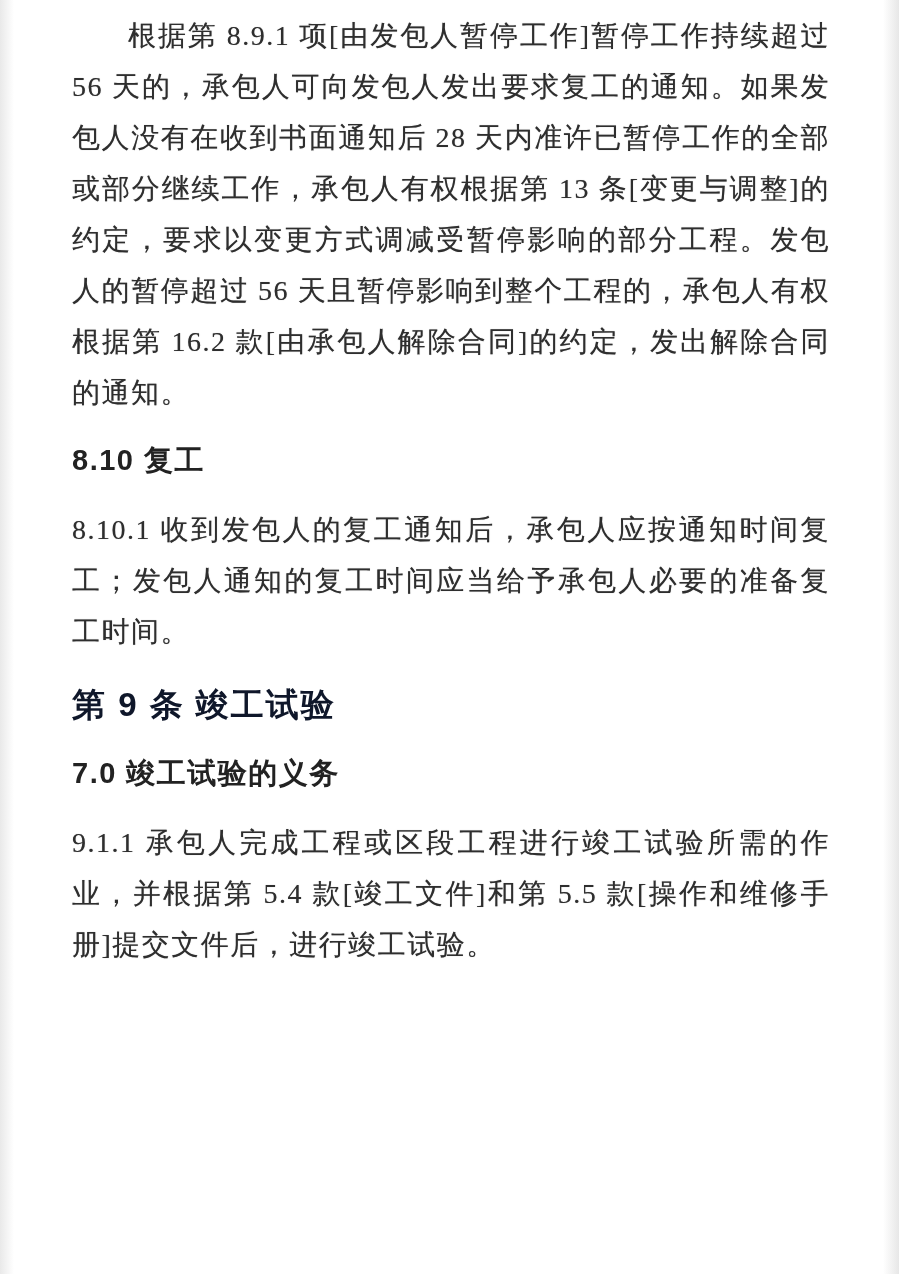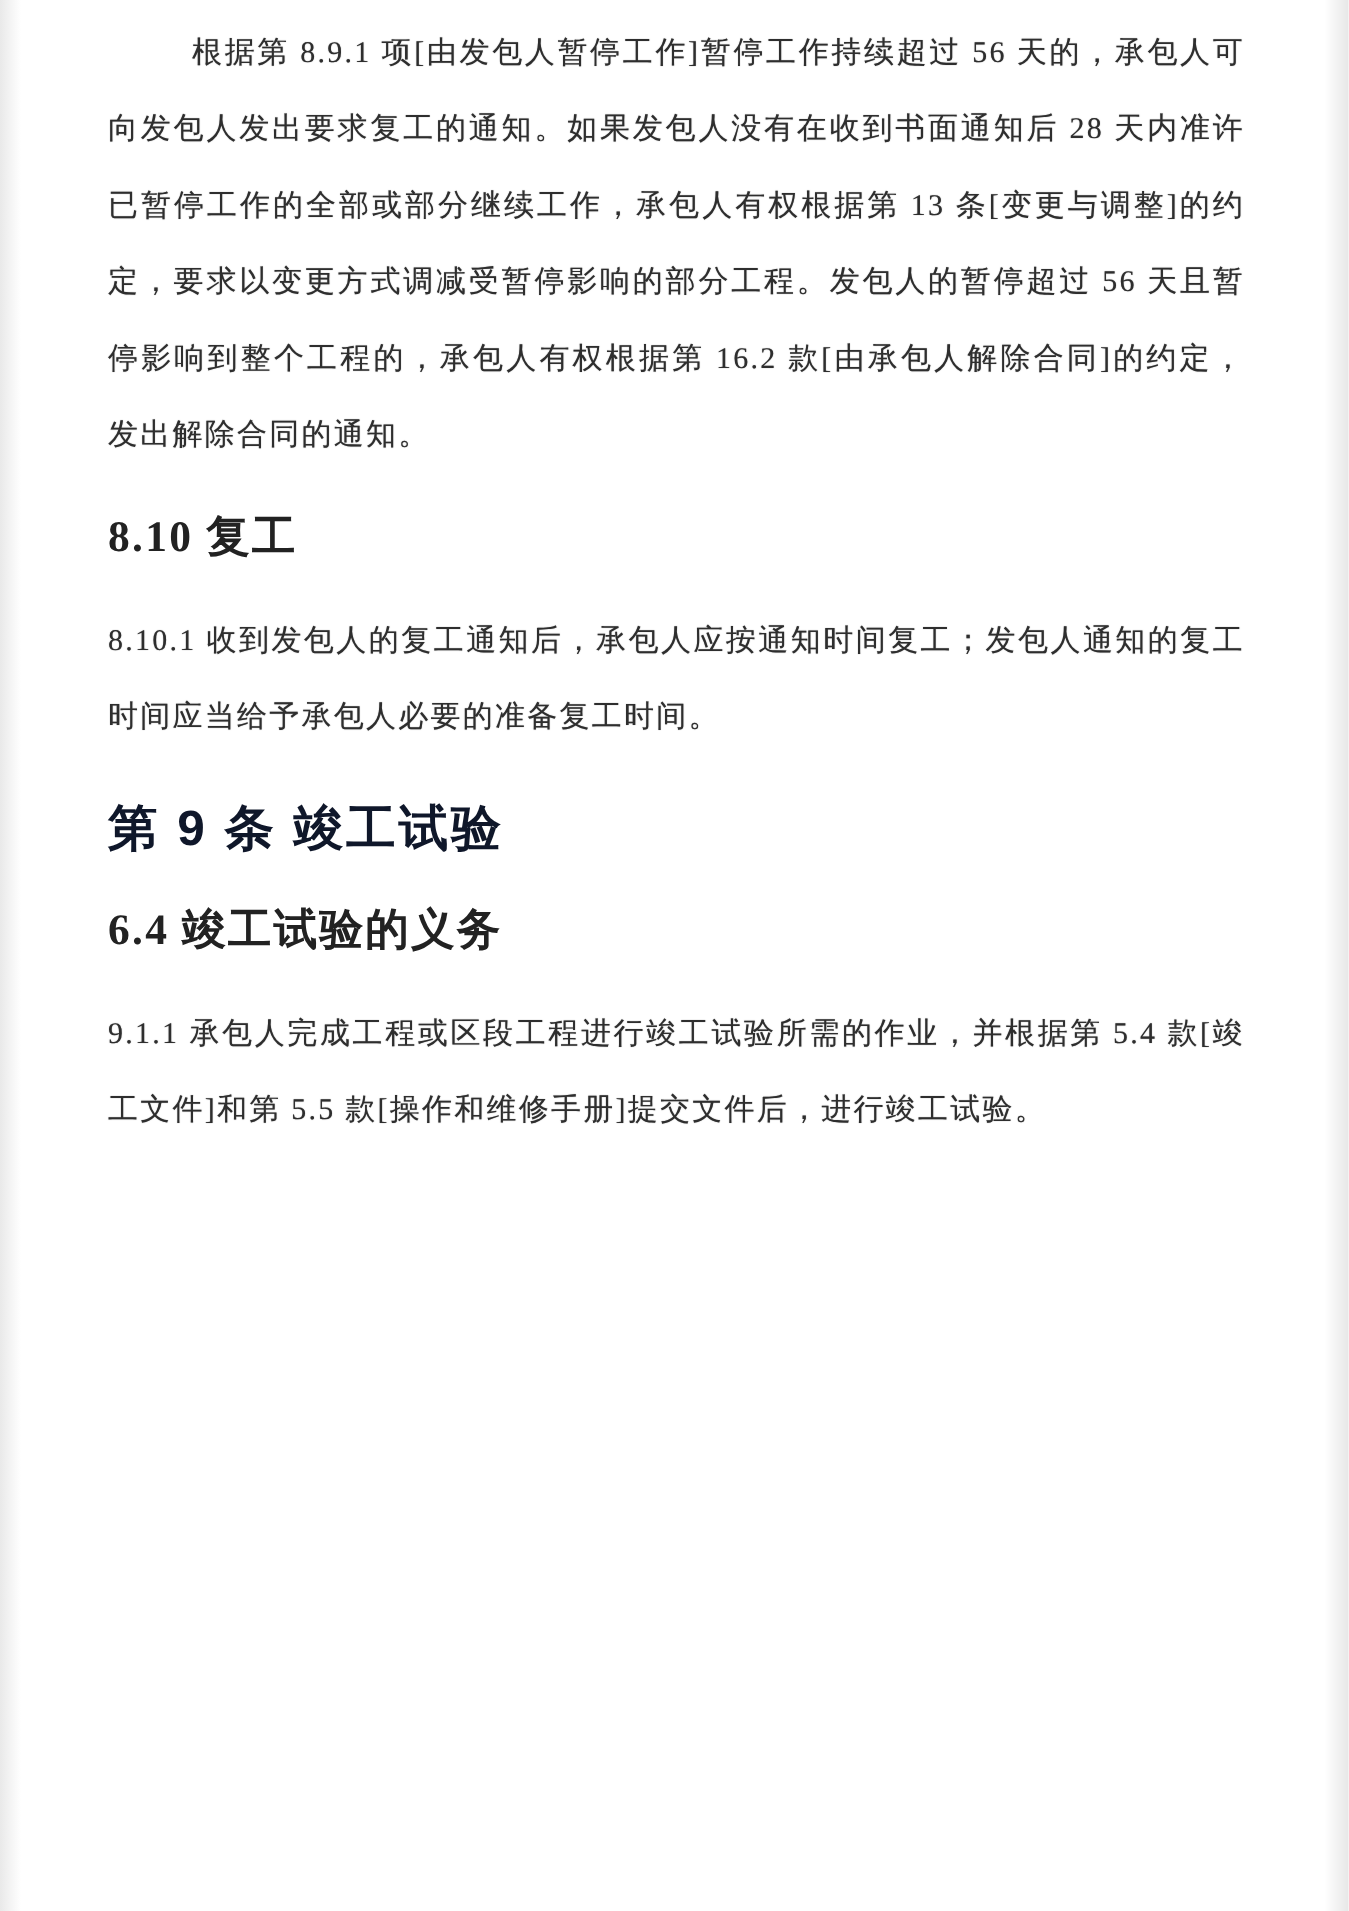--- a/index.html
+++ b/index.html
@@ -32,42 +32,42 @@
     pointer-events: none;
   }
   .page {
     position: absolute;
     left: 72px;
     top: 10px;
     width: 758px;
     color: #2e2e2e;
   }
   .para {
-    font-size: 20px;
+    font-size: 28px;
     line-height: 51px;
     letter-spacing: 1.5px;
     text-align: justify;
     text-justify: inter-ideograph;
     margin: 0 0 20px 0;
     text-shadow: 0 0 0.7px rgba(46,46,46,0.55);
   }
   .para.indent {
     text-indent: 56px;
   }
   .h-clause {
     font-family: "Liberation Sans", "DejaVu Sans", sans-serif;
     font-weight: 700;
     font-size: 33px;
     line-height: 44px;
     letter-spacing: 2px;
     margin: 26px 0 26px 0;
     color: #0f172a;
   }
   .h-sub {
-    font-family: Liberation Serif, serif;
+    font-family: Liberation Sans, sans-serif;
     font-weight: 700;
     font-size: 29px;
     line-height: 40px;
     letter-spacing: 1.5px;
     margin: 22px 0 24px 0;
     color: #222222;
   }
   .first {
     margin-top: 0;
   }
@@ -80,17 +80,17 @@
   <p class="para indent first">根据第 8.9.1 项[由发包人暂停工作]暂停工作持续超过 56 天的，承包人可向发包人发出要求复工的通知。如果发包人没有在收到书面通知后 28 天内准许已暂停工作的全部或部分继续工作，承包人有权根据第 13 条[变更与调整]的约定，要求以变更方式调减受暂停影响的部分工程。发包人的暂停超过 56 天且暂停影响到整个工程的，承包人有权根据第 16.2 款[由承包人解除合同]的约定，发出解除合同的通知。</p>
 
   <h3 class="h-sub">8.10 复工</h3>
 
   <p class="para">8.10.1 收到发包人的复工通知后，承包人应按通知时间复工；发包人通知的复工时间应当给予承包人必要的准备复工时间。</p>
 
 
 
   <h2 class="h-clause">第 9 条 竣工试验</h2>
 
-  <h3 class="h-sub">6.4 竣工试验的义务</h3>
+  <h3 class="h-sub">7.0 竣工试验的义务</h3>
 
   <p class="para">9.1.1 承包人完成工程或区段工程进行竣工试验所需的作业，并根据第 5.4 款[竣工文件]和第 5.5 款[操作和维修手册]提交文件后，进行竣工试验。</p>
 
 </div>
 
 </body></html>

